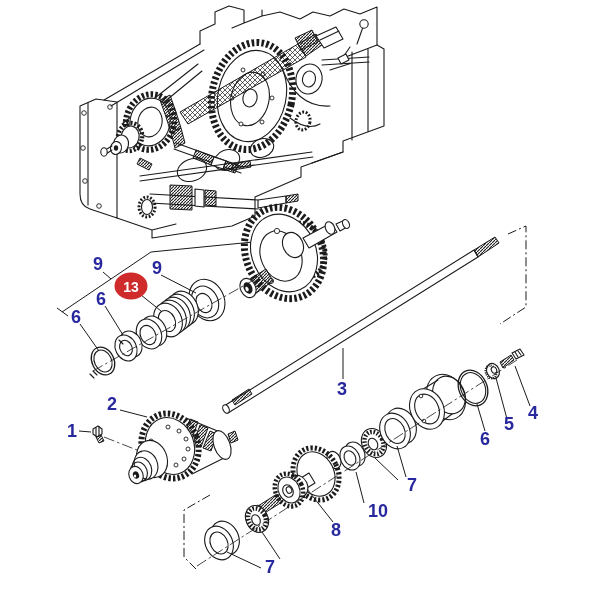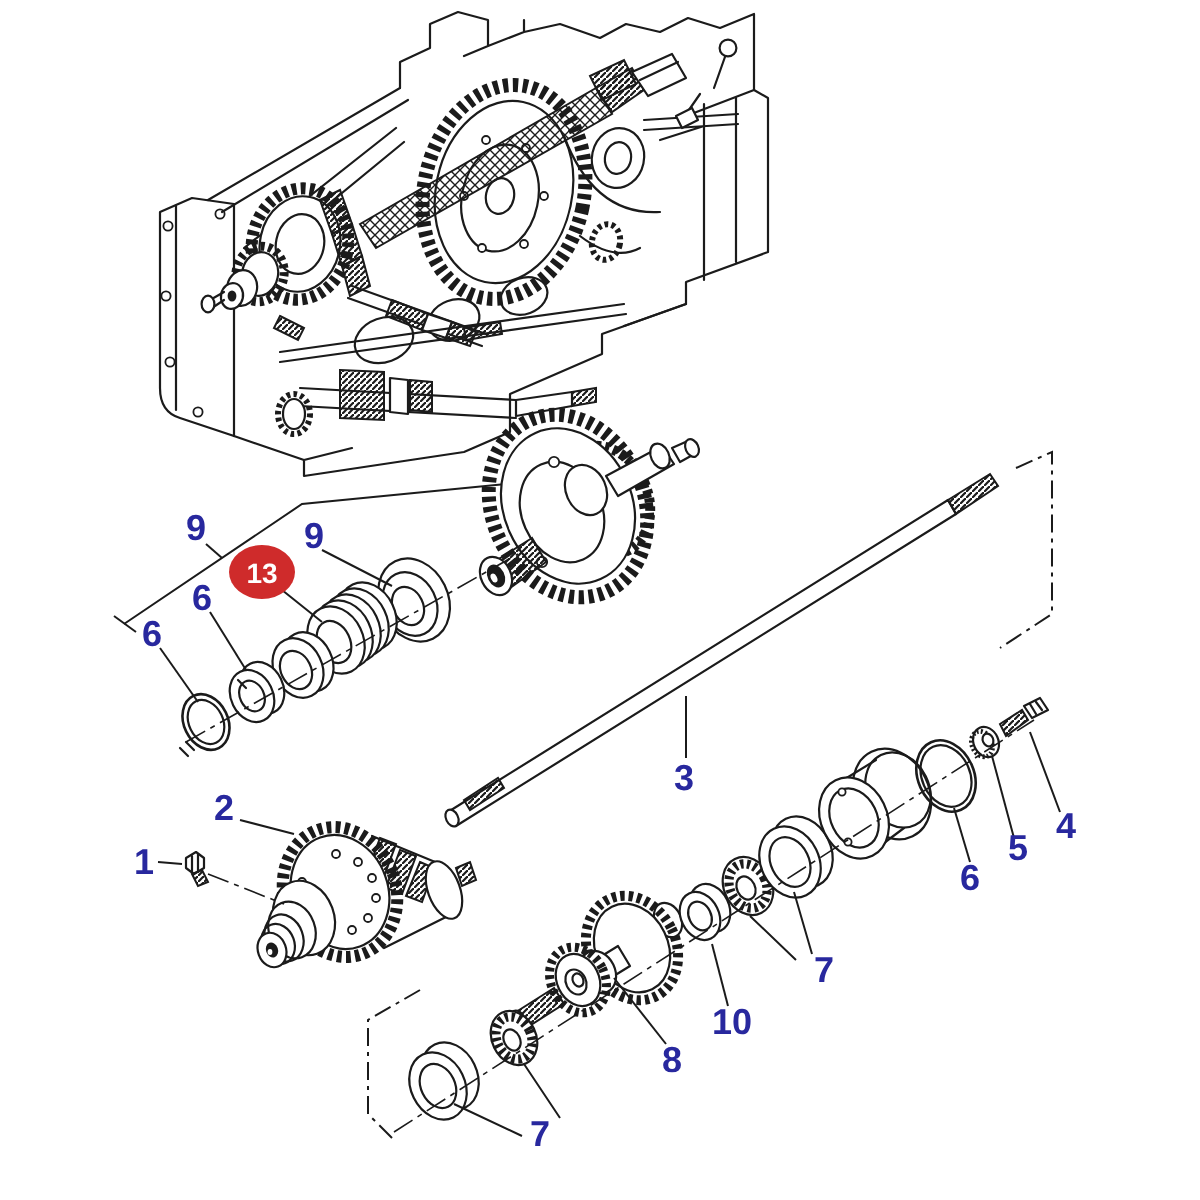--- a/index.html
+++ b/index.html
@@ -328,21 +328,21 @@
   <div class="callout" style="left:72px;top:431px;">1</div>
   <div class="callout" style="left:112px;top:404px;">2</div>
   <div class="callout" style="left:342px;top:389px;">3</div>
   <div class="callout" style="left:533px;top:413px;">4</div>
   <div class="callout" style="left:509px;top:424px;">5</div>
   <div class="callout" style="left:485px;top:439px;">6</div>
   <div class="callout" style="left:412px;top:485px;">7</div>
   <div class="callout" style="left:270px;top:567px;">7</div>
   <div class="callout" style="left:336px;top:530px;">8</div>
   <div class="callout" style="left:98px;top:264px;">9</div>
-  <div class="callout" style="left:366px;top:511px;">10</div>
+  <div class="callout" style="left:378px;top:511px;">10</div>
   <div class="callout" style="left:76px;top:317px;">6</div>
   <div class="callout" style="left:101px;top:299px;">6</div>
   <div class="callout" style="left:157px;top:268px;">9</div>
   <div class="badge" style="left:131px;top:286px;">
     <span>13</span>
   </div>
 
 </div>
 
 </body></html>

